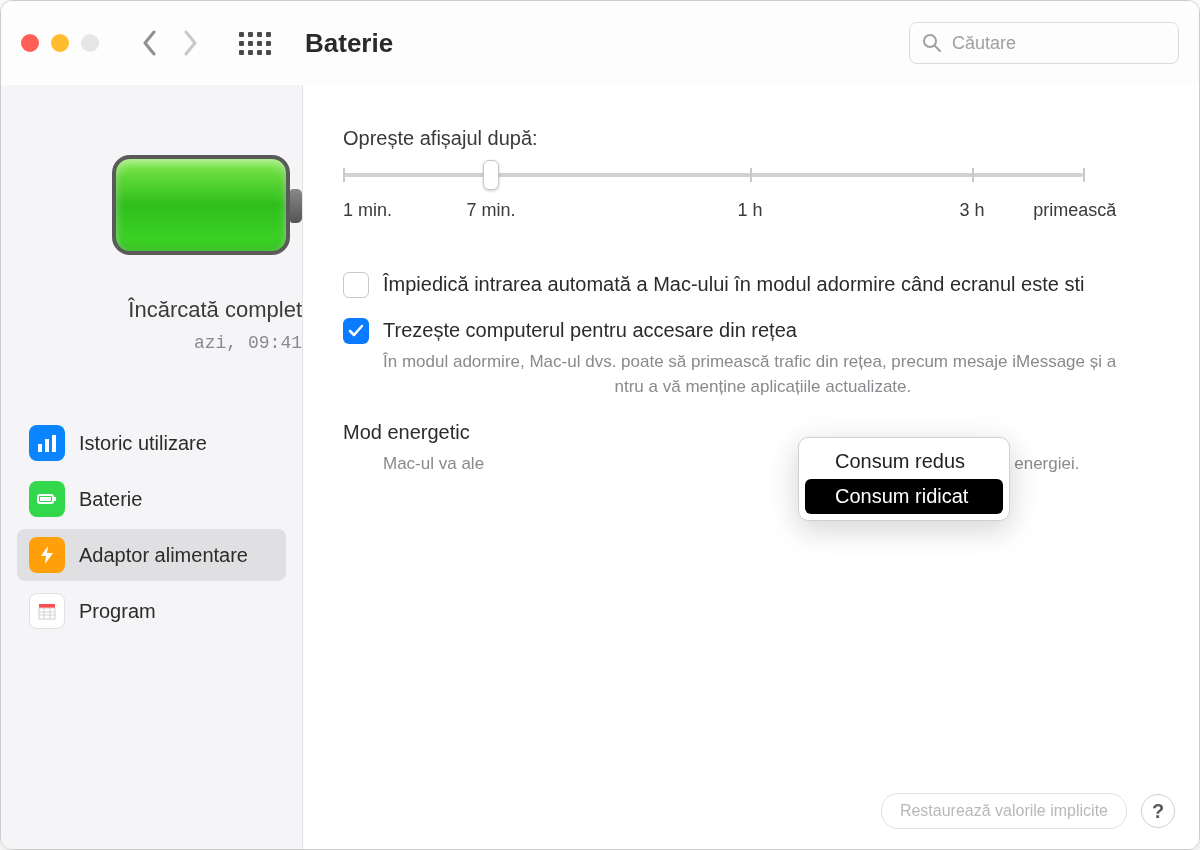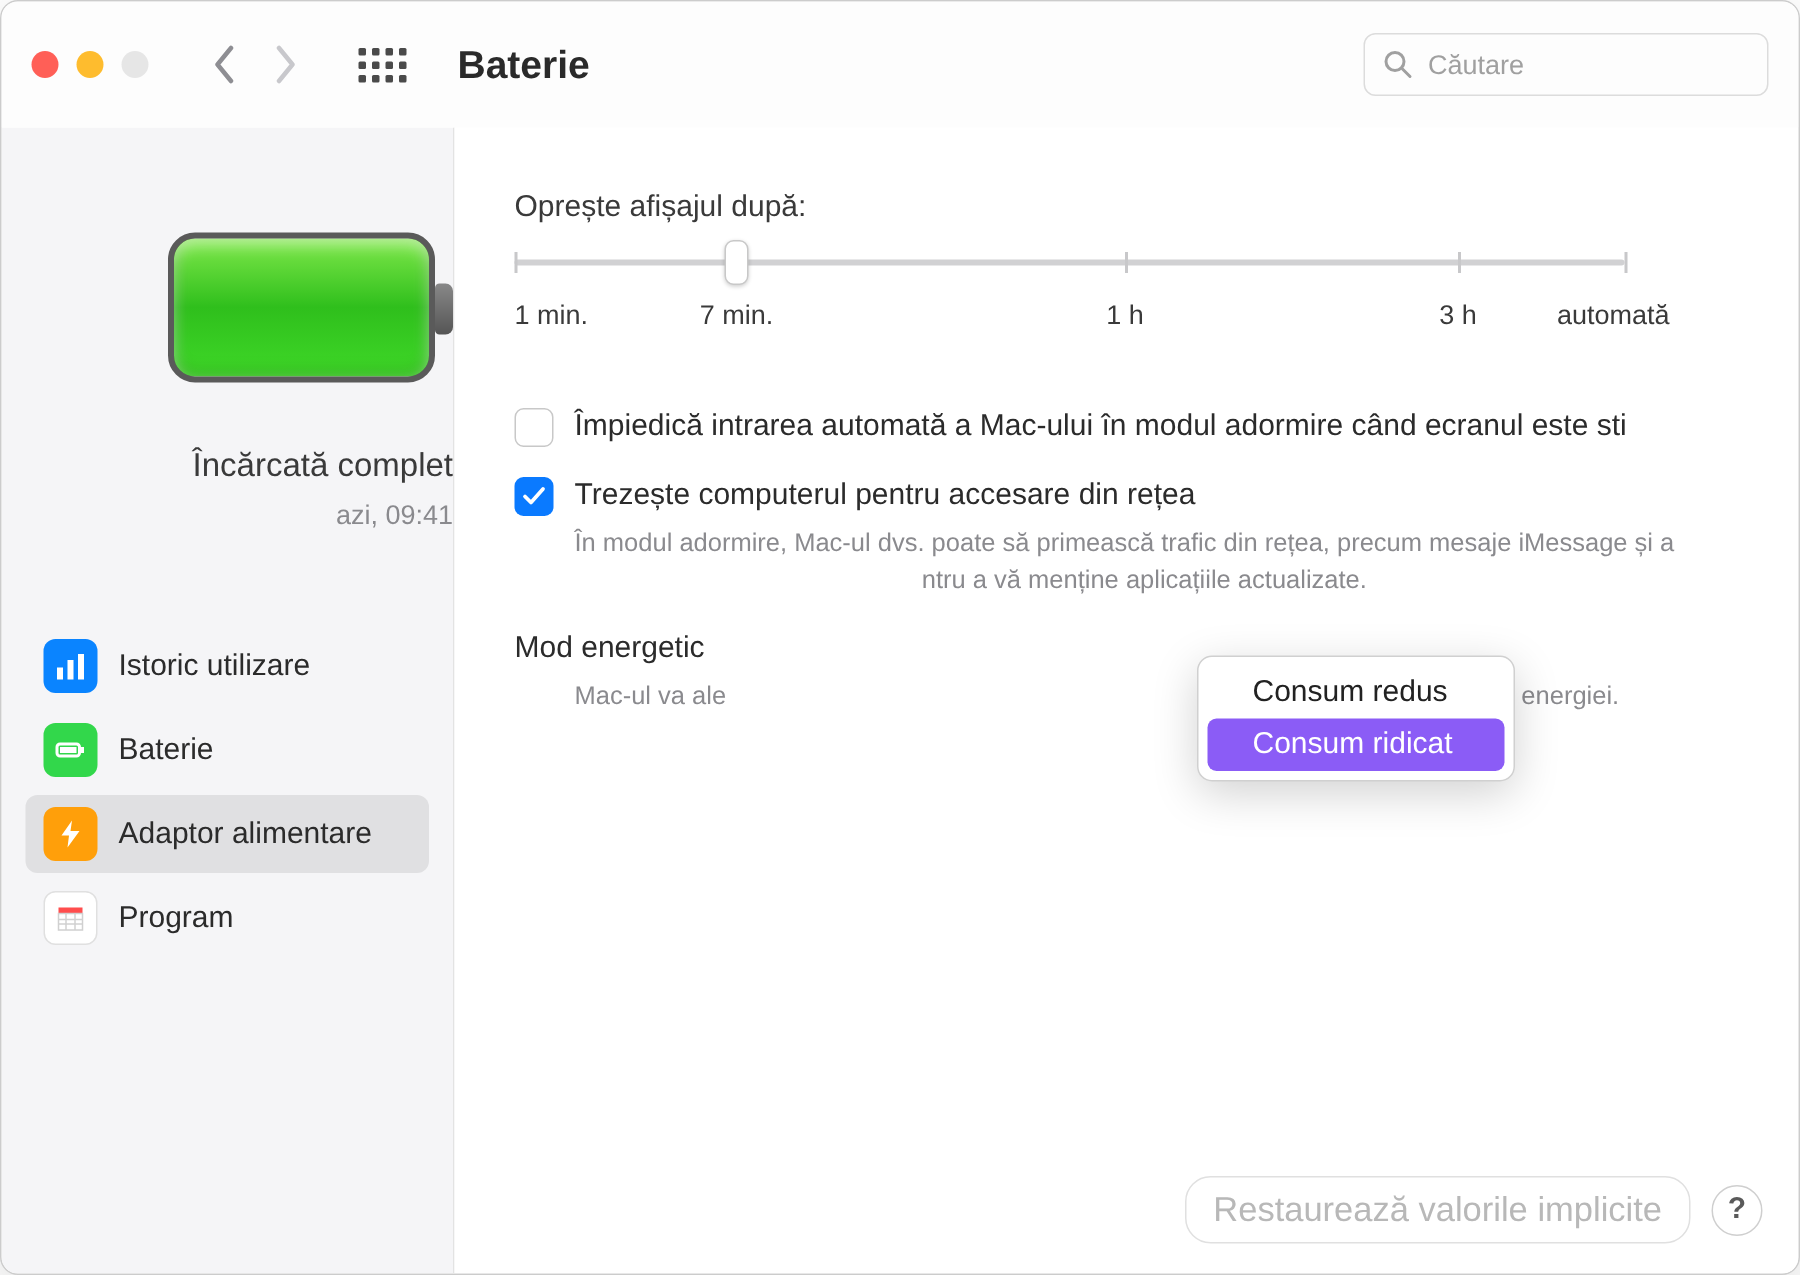--- a/index.html
+++ b/index.html
@@ -71,21 +71,21 @@
   border: 4px solid #5a5a5a; border-radius: 18px;
   background: linear-gradient(180deg, #7fe84a 0%, #2fbf1c 50%, #3fd828 100%);
   box-shadow: inset 0 4px 10px rgba(255,255,255,0.5), inset 0 -4px 10px rgba(0,0,0,0.15);
 }
 .battery-cap {
   position:absolute; right:0; top:34px; width:12px; height:34px;
   background: linear-gradient(180deg,#888,#555);
   border-radius: 3px 5px 5px 3px;
 }
 .battery-status { font-size: 22px; color:#3a3a3a; margin-top: 42px; font-weight: 400; }
-.battery-time { font-size: 18px; color:#8a8a8e; margin-top: 10px; }
+.battery-time { font-size: 18px; color:#8a8a8e; margin-top: 10px; font-family: Liberation Mono, monospace; }
 
 .sidelist { width:100%; padding: 0 16px; margin-top: 64px; display:flex; flex-direction:column; gap:4px; }
 .sideitem {
   display:flex; align-items:center; gap:14px;
   padding: 8px 12px; border-radius:8px;
   font-size: 20px; color:#2b2b2b;
 }
 .sideitem.selected { background: #e0e0e2; }
 .sideicon { width:36px; height:36px; border-radius:8px; display:flex; align-items:center; justify-content:center; flex-shrink:0; }
 .sideicon svg { width:22px; height:22px; }
@@ -138,28 +138,28 @@
 .dditem {
   display:flex; align-items:flex-start;
   padding: 6px 10px 6px 30px;
   font-size:20px; color:#222;
   border-radius:6px;
   position:relative;
 }
 .dditem.checked::before {
   content:"✓"; position:absolute; left:8px; font-size:18px; color:#222;
 }
-.dditem.hl { background:#8b5cf6; color:#fff; }
+.dditem.hl { background:#000000; color:#fff; }
 
 .footer {
   position:absolute; bottom:20px; right:24px;
   display:flex; align-items:center; gap:14px;
 }
 .restore-btn {
-  font-size:23px; color:#b8b8b8;
+  font-size:16px; color:#b8b8b8;
   padding: 8px 18px;
   border:1px solid #e0e0e0;
   border-radius:17px;
   background:#fff;
 }
 .help-btn {
   width:34px; height:34px; border-radius:50%;
   border:1px solid #cfcfcf; background:#fff;
   display:flex; align-items:center; justify-content:center;
   font-size:20px; color:#5a5a5a; font-weight:600;
@@ -277,21 +277,21 @@
         <div class="slider-tick" style="left:55%"></div>
         <div class="slider-tick" style="left:85%"></div>
         <div class="slider-tick" style="left:100%"></div>
         <div class="slider-thumb" style="left:calc(20% - 8px)"></div>
       </div>
       <div class="slider-labels">
         <span style="left:0%">1 min.</span>
         <span style="left:20%; transform:translateX(-50%)">7 min.</span>
         <span style="left:55%; transform:translateX(-50%)">1 h</span>
         <span style="left:85%; transform:translateX(-50%)">3 h</span>
-        <span style="left:100%; transform:translateX(-60%)">automată</span>
+        <span style="left:100%; transform:translateX(-60%)">primească</span>
       </div>
 
       <div class="options">
         <div class="optrow">
           <div class="checkbox unchecked"></div>
           <div class="optlabel">Împiedică intrarea automată a Mac-ului în modul adormire când ecranul este sti</div>
         </div>
 
         <div class="optrow" style="margin-bottom:4px">
           <div class="checkbox checked">

